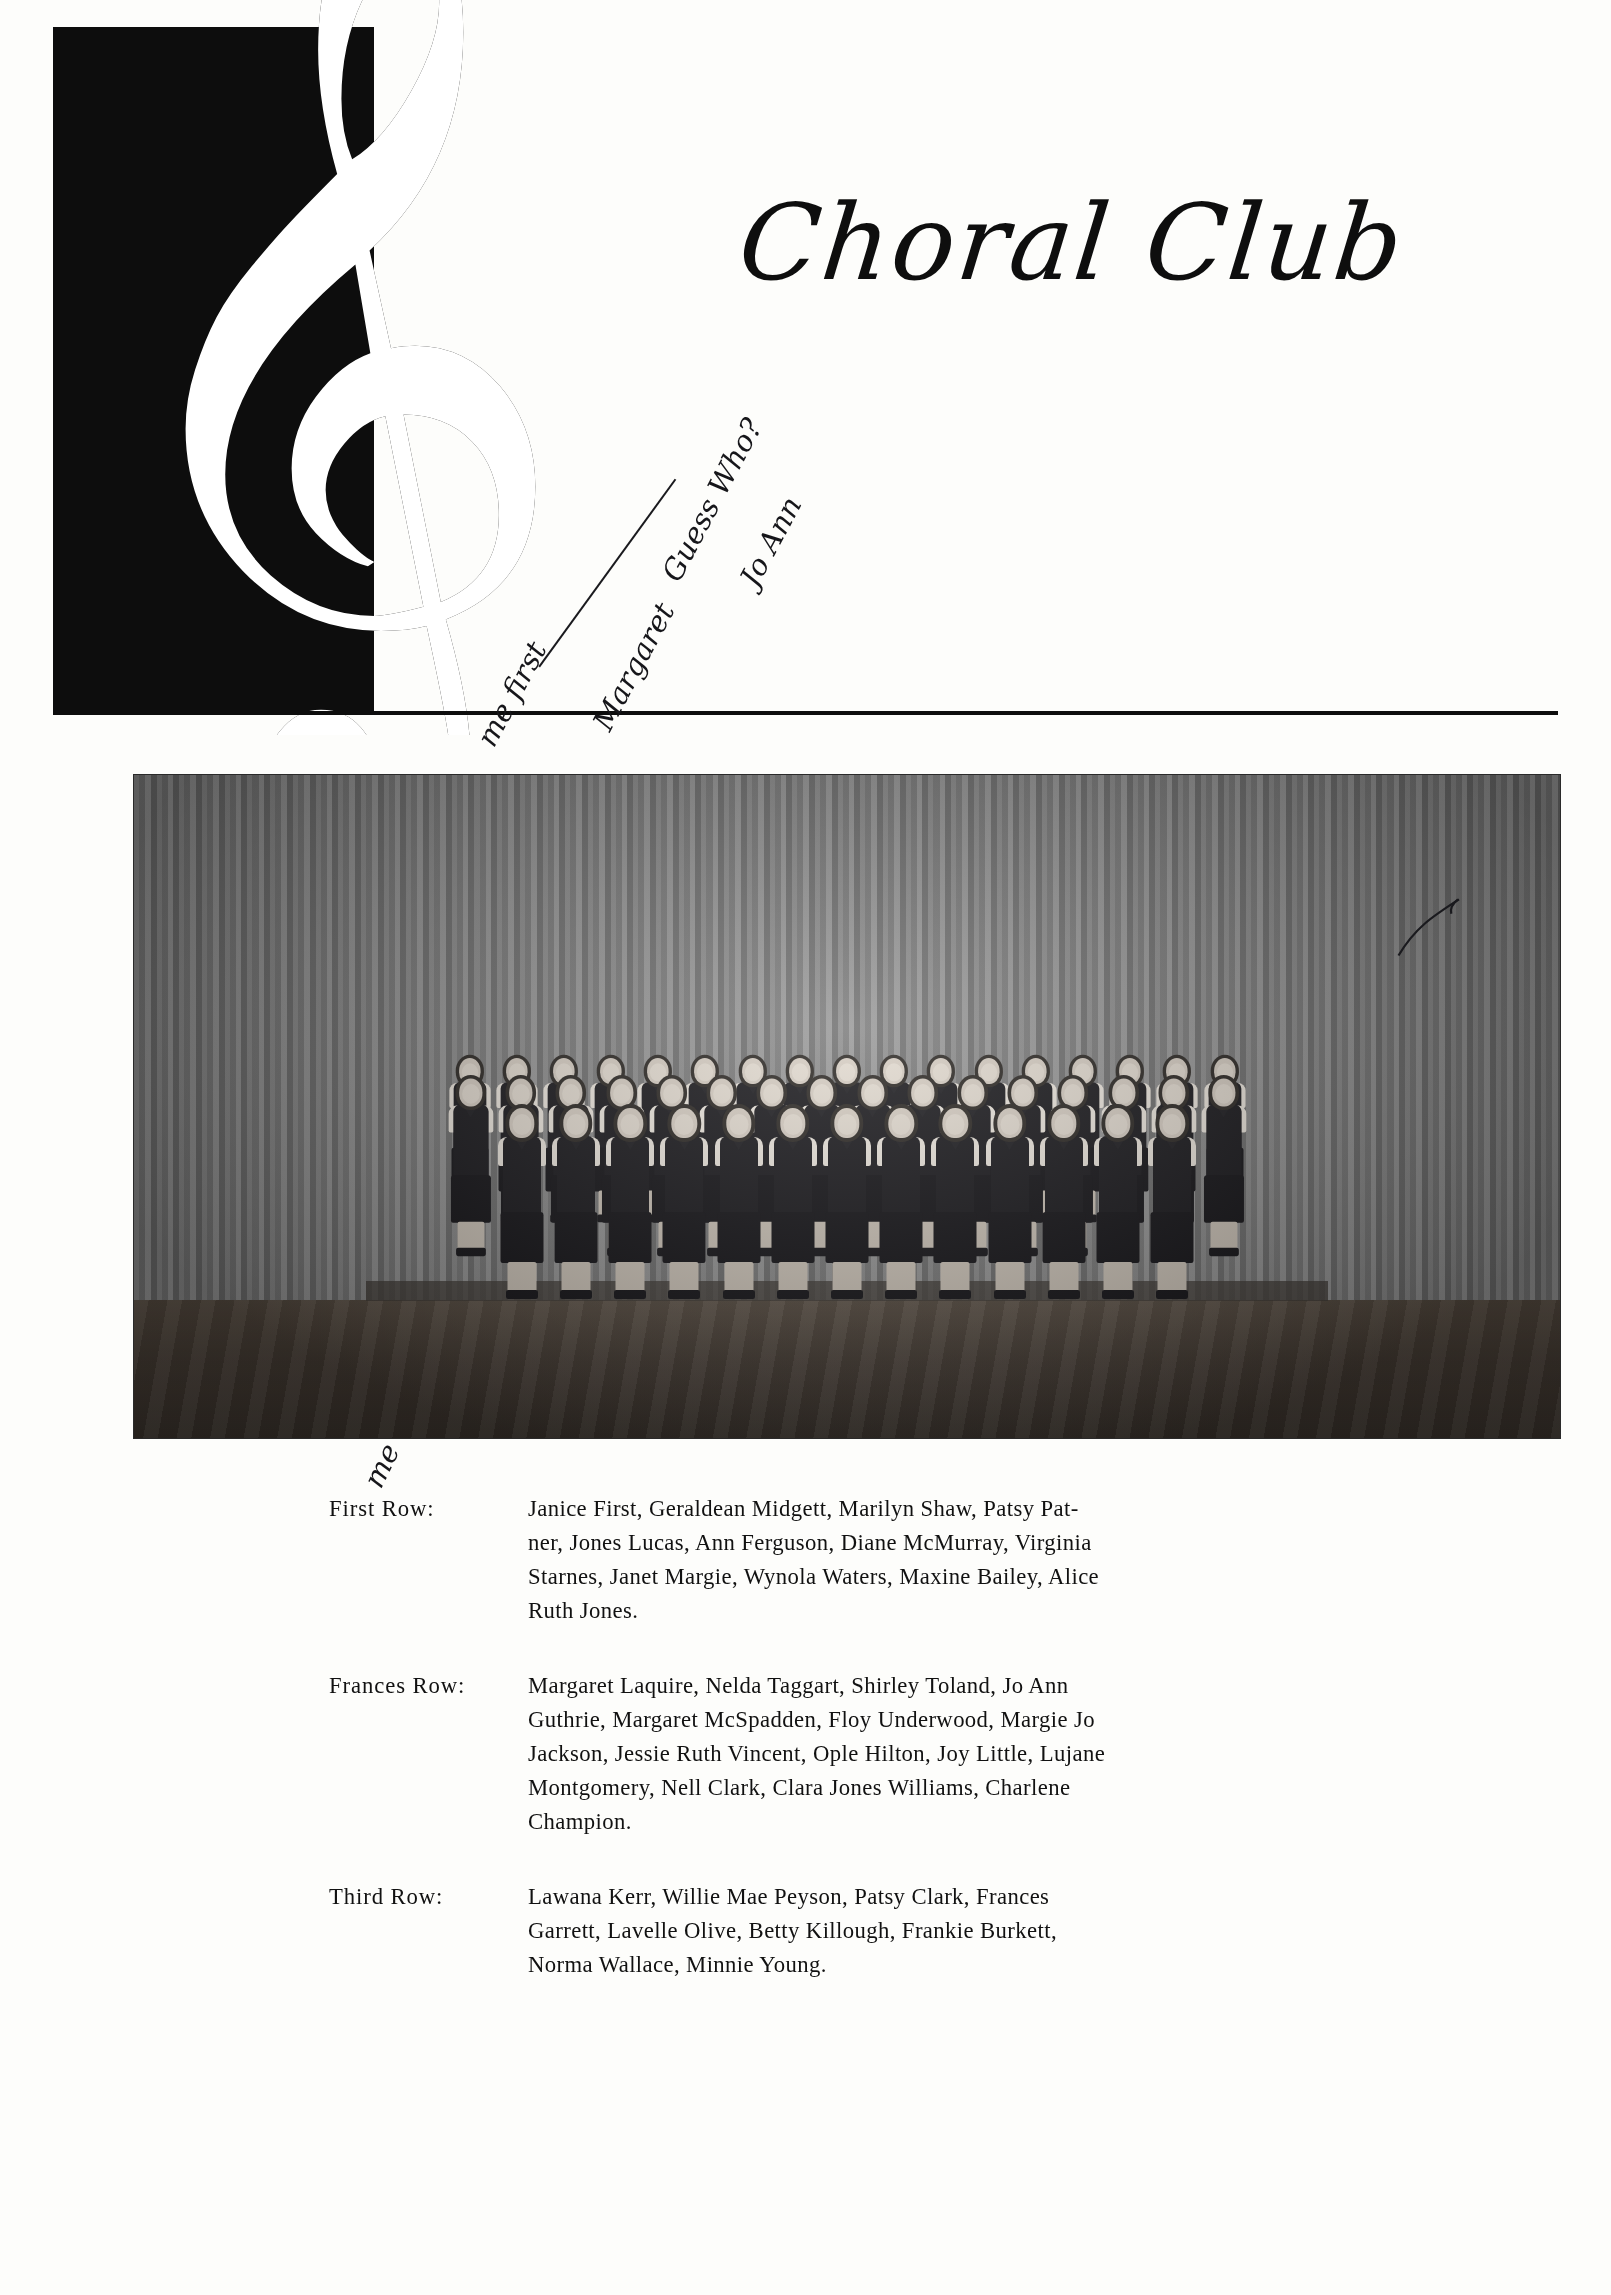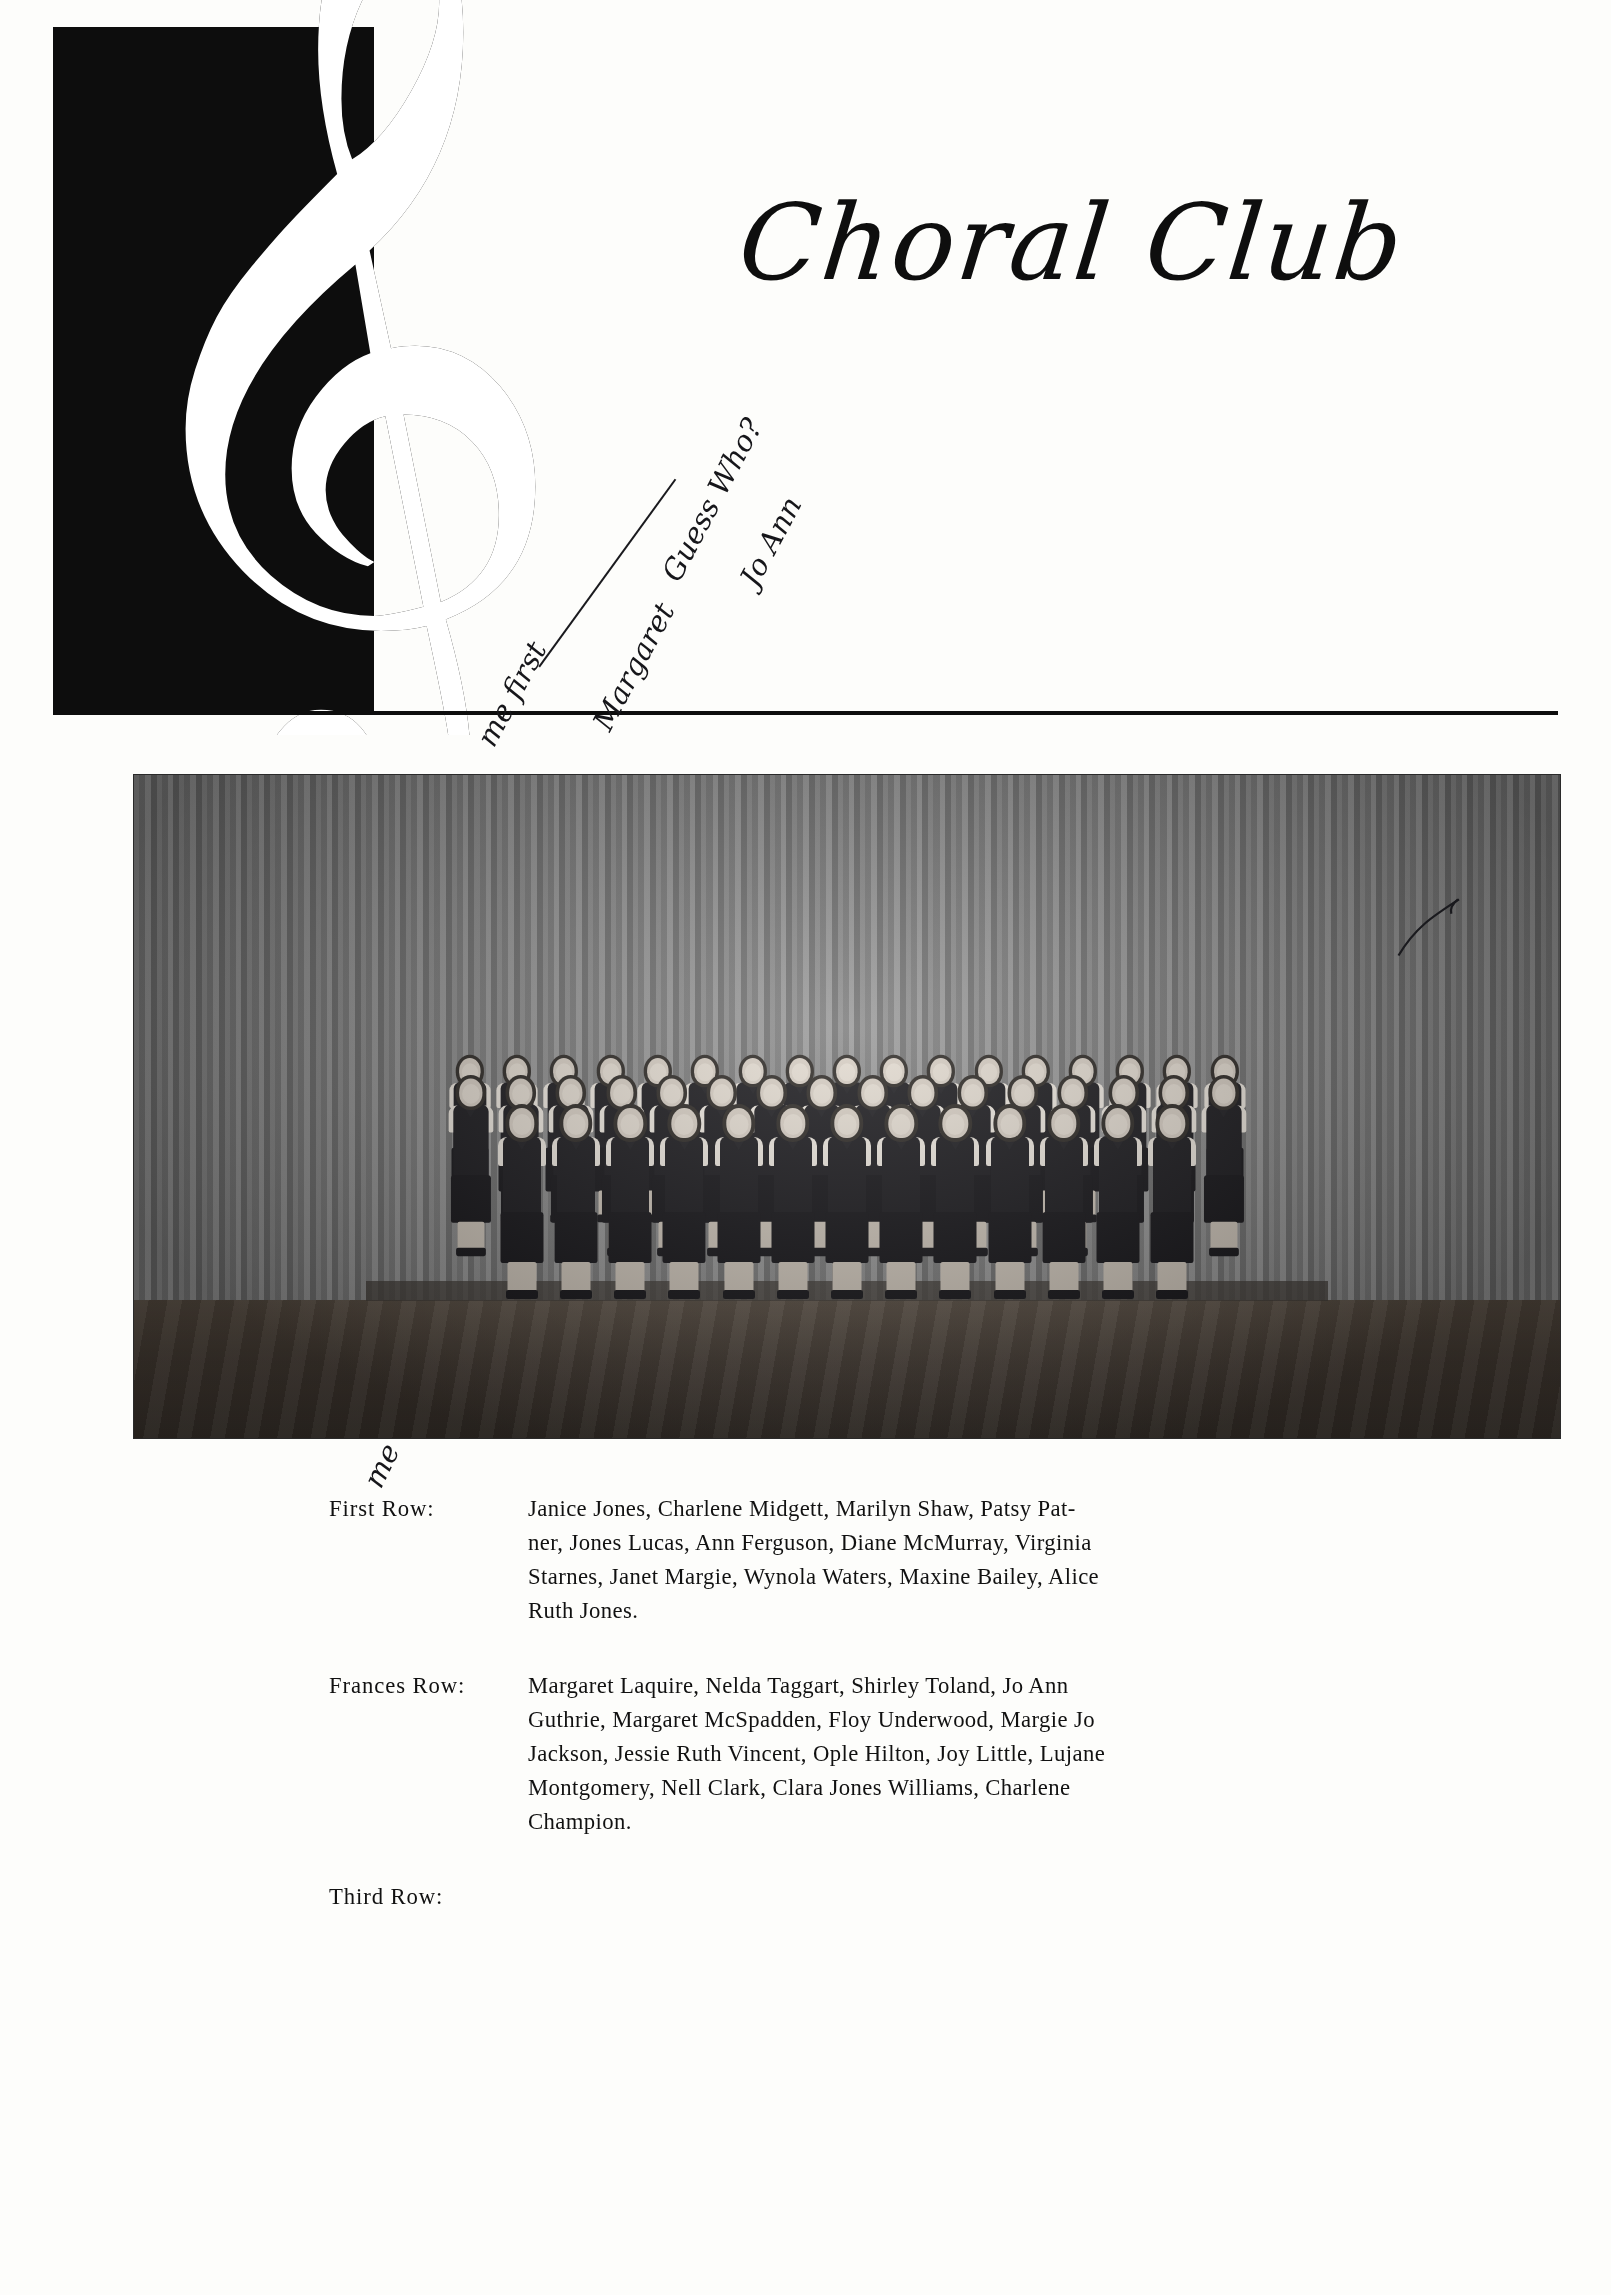--- a/index.html
+++ b/index.html
@@ -802,37 +802,42 @@
   <svg class="ink-squiggle" viewBox="0 0 140 120">
     <path d="M10 110 C 40 60, 70 40, 120 8" stroke="#1a1a1e" stroke-width="4" fill="none"></path>
     <path d="M118 8 C 108 16, 104 26, 106 34" stroke="#1a1a1e" stroke-width="4" fill="none"></path>
   </svg>
 
   <div class="captions">
 
     <div class="caption-group">
       <div class="caption-label">First Row:</div>
       <div class="caption-body">
-        <span class="ln">Janice Jones, Charlene Midgett, Marilyn Shaw, Patsy Pat-</span>
+        <span class="ln">Janice First, Geraldean Midgett, Marilyn Shaw, Patsy Pat-</span>
         <span class="ln">ner, Jones Lucas, Ann Ferguson, Diane McMurray, Virginia</span>
         <span class="ln">Starnes, Janet Margie, Wynola Waters, Maxine Bailey, Alice</span>
         <span class="ln">Ruth Jones.</span>
       </div>
     </div>
 
     <div class="caption-group">
       <div class="caption-label">Frances Row:</div>
       <div class="caption-body">
         <span class="ln">Margaret Laquire, Nelda Taggart, Shirley Toland, Jo Ann</span>
         <span class="ln">Guthrie, Margaret McSpadden, Floy Underwood, Margie Jo</span>
         <span class="ln">Jackson, Jessie Ruth Vincent, Ople Hilton, Joy Little, Lujane</span>
         <span class="ln">Montgomery, Nell Clark, Clara Jones Williams, Charlene</span>
         <span class="ln">Champion.</span>
       </div>
     </div>
 
     <div class="caption-group">
       <div class="caption-label">Third Row:</div>
+      <div class="caption-body">
+        <span class="ln">Lawana Kerr, Willie Mae Peyson, Patsy Clark, Frances</span>
+        <span class="ln">Garrett, Lavelle Olive, Betty Killough, Frankie Burkett,</span>
+        <span class="ln">Norma Wallace, Minnie Young.</span>
+      </div>
     </div>
 
   </div>
 </div>
 
 
 </body></html>

